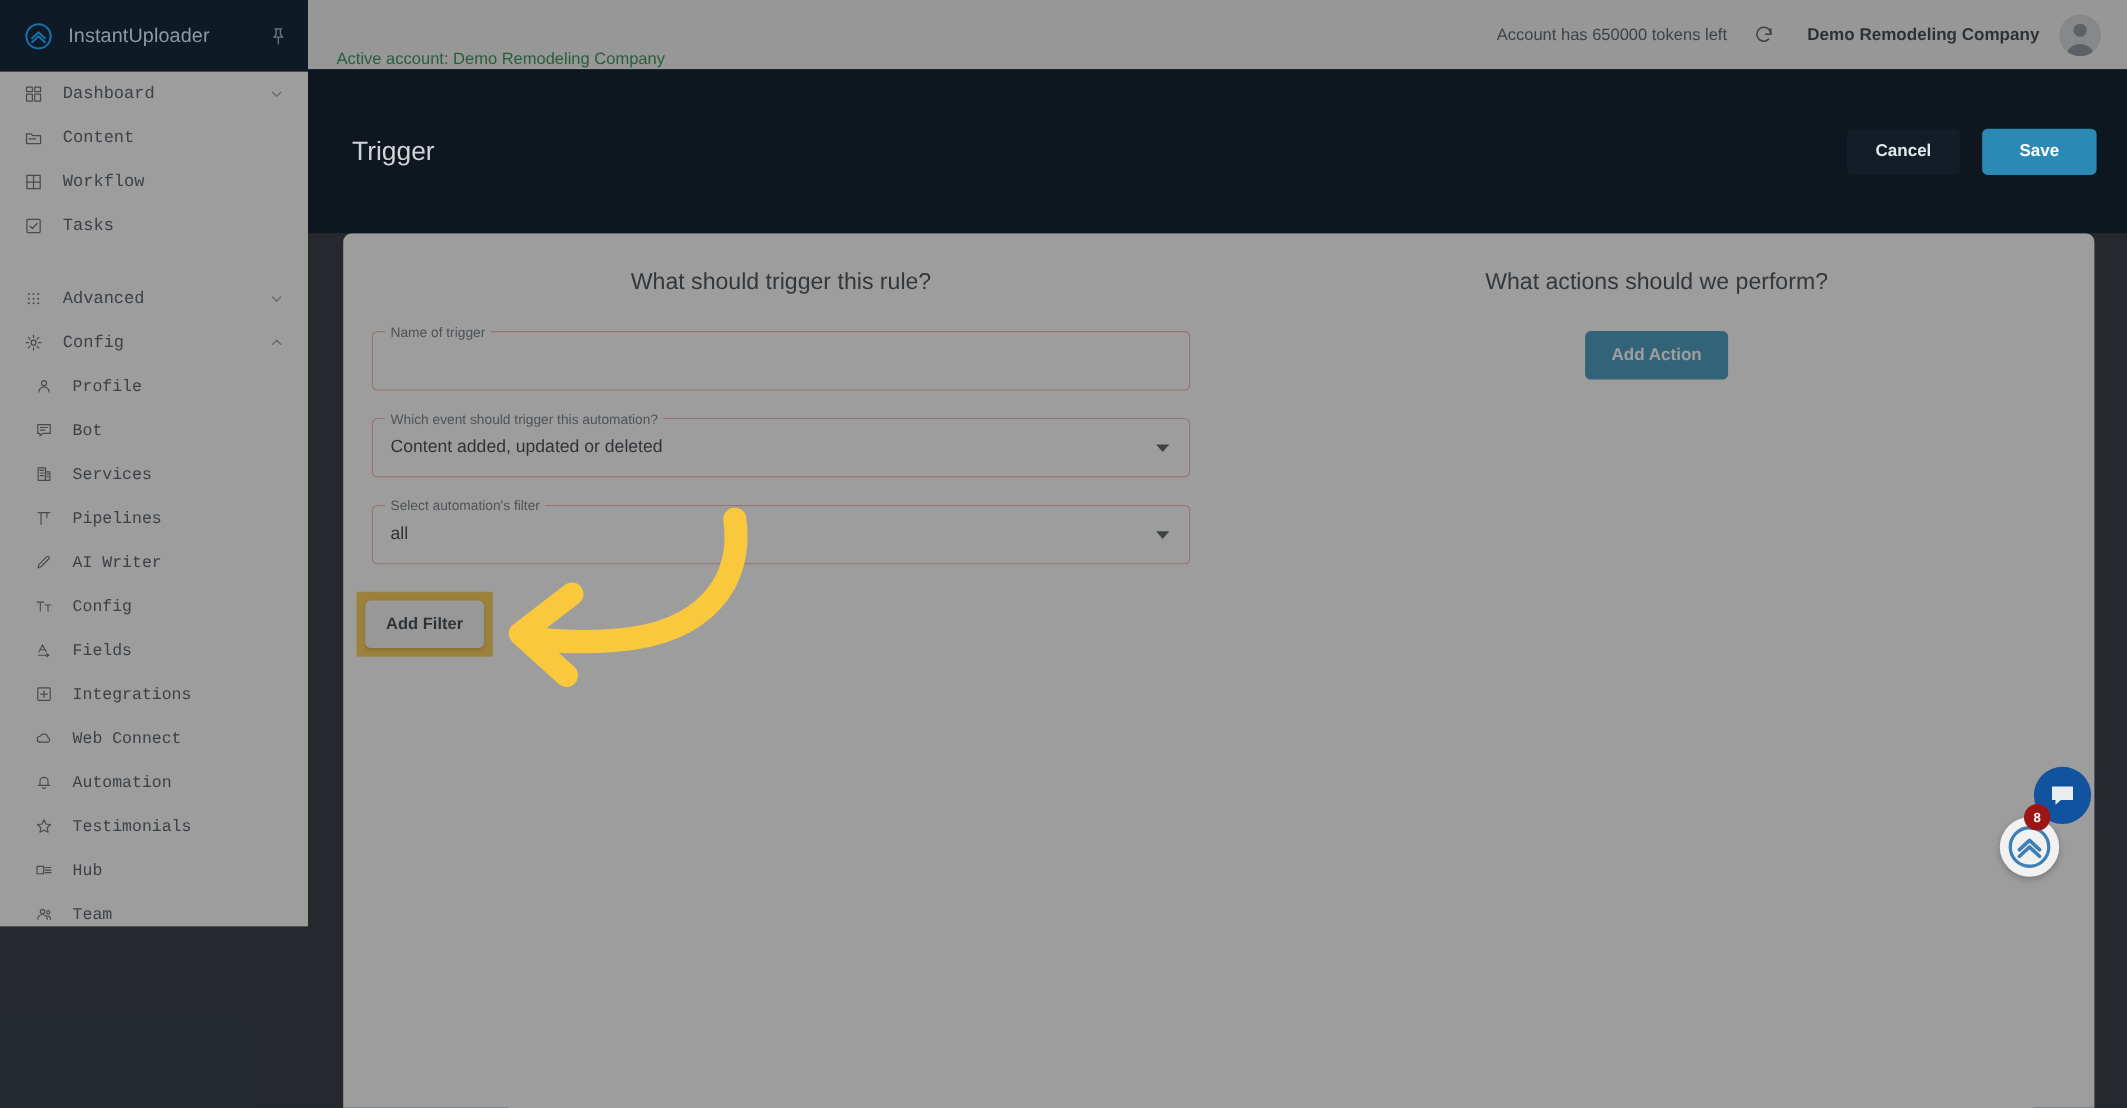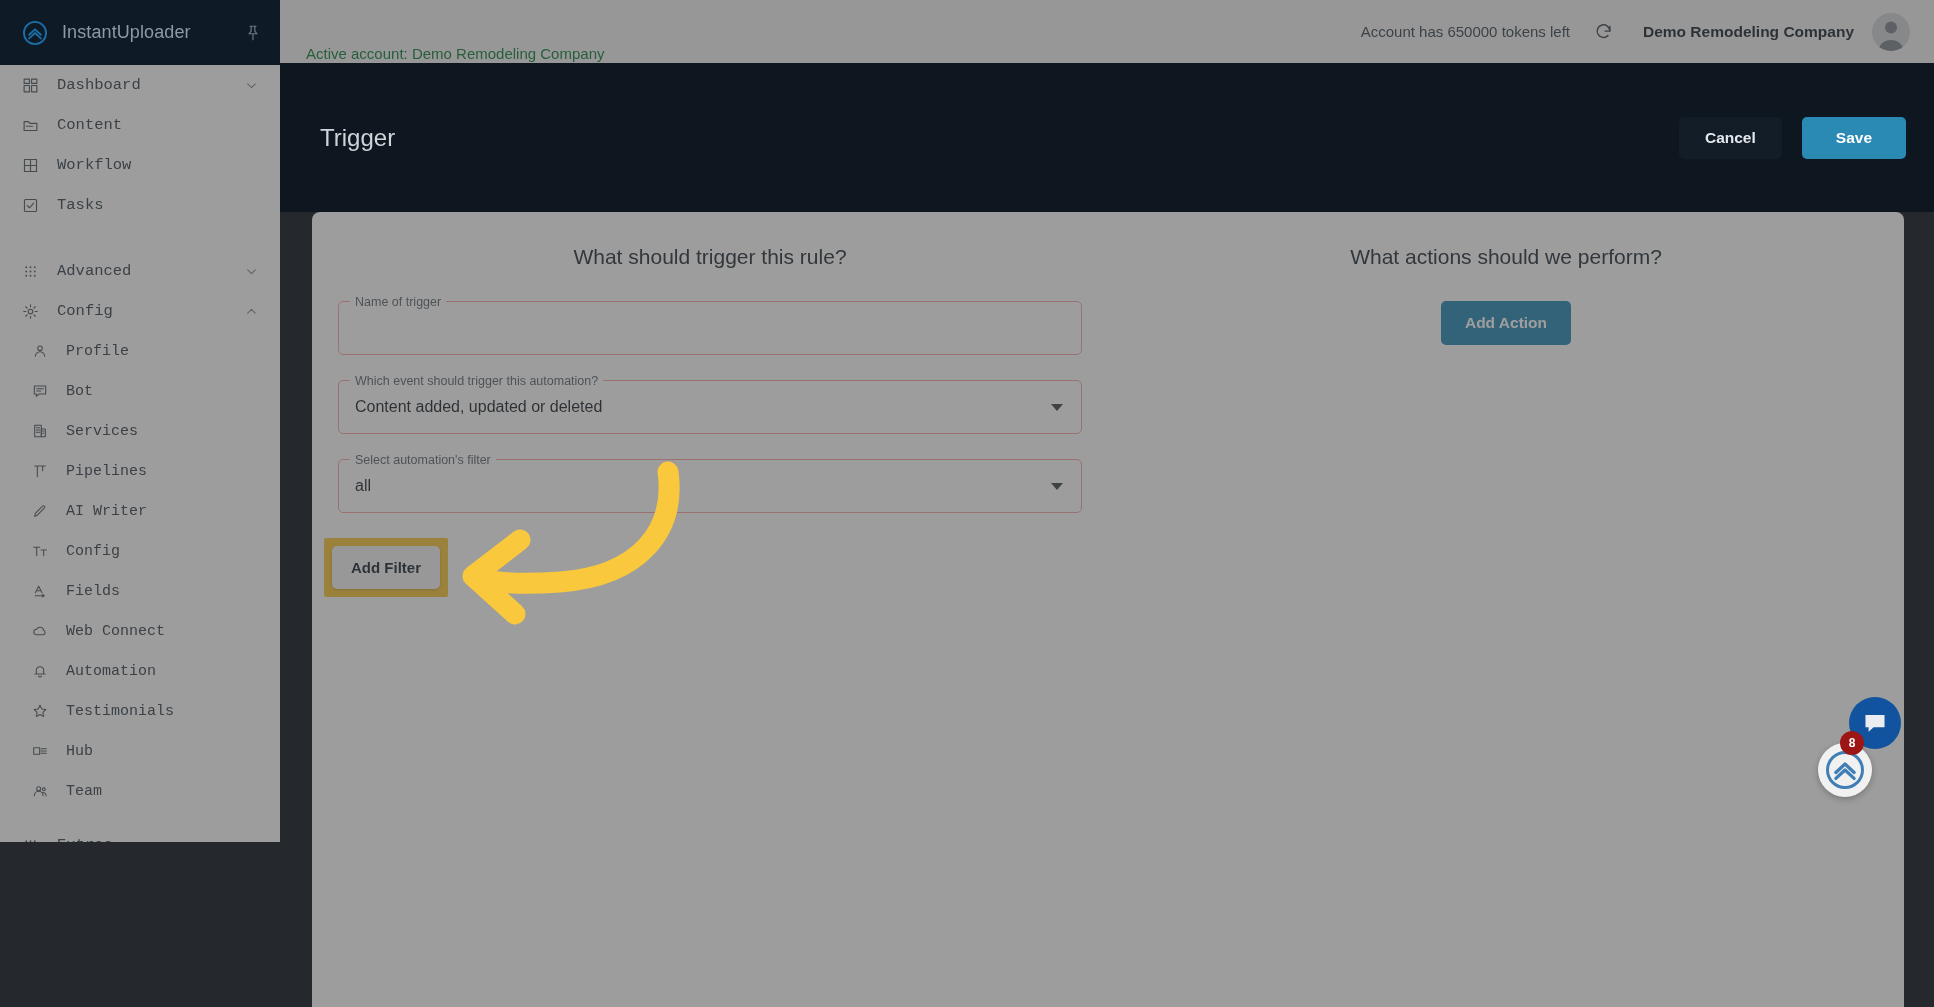--- a/index.html
+++ b/index.html
@@ -362,20 +362,29 @@
             </span>
             <span class="nav-lbl">Config</span>
           </div>
           <div class="nav-item nav-sub">
             <span style="display:flex">
               <svg class="nav-ico" viewBox="0 0 24 24">
                 <path d="M5 14.5L10 5l5 9.5M6.8 11.5h6.4M4.5 19h14M15.5 17l3 2-3 2" fill="none" stroke="#39444d" stroke-width="1.6" stroke-linecap="round" stroke-linejoin="round"></path>
               </svg>
             </span>
             <span class="nav-lbl">Fields</span>
+          </div>
+          <div class="nav-item nav-sub">
+            <span style="display:flex">
+              <svg class="nav-ico" viewBox="0 0 24 24">
+                <rect x="3.5" y="3.5" width="17" height="17" rx="1.5" fill="none" stroke="#39444d" stroke-width="1.6" stroke-linecap="round" stroke-linejoin="round"></rect>
+                <path d="M12 7.5v9M7.5 12h9" fill="none" stroke="#39444d" stroke-width="1.6" stroke-linecap="round" stroke-linejoin="round"></path>
+              </svg>
+            </span>
+            <span class="nav-lbl">Integrations</span>
           </div>
           <div class="nav-item nav-sub">
             <span style="display:flex">
               <svg class="nav-ico" viewBox="0 0 24 24">
                 <path d="M6.5 17.5a4 4 0 0 1 .5-8 5.5 5.5 0 0 1 10.4 1.6 3.3 3.3 0 0 1 -.4 6.4z" fill="none" stroke="#39444d" stroke-width="1.6" stroke-linecap="round" stroke-linejoin="round"></path>
               </svg>
             </span>
             <span class="nav-lbl">Web Connect</span>
           </div>
           <div class="nav-item nav-sub">

